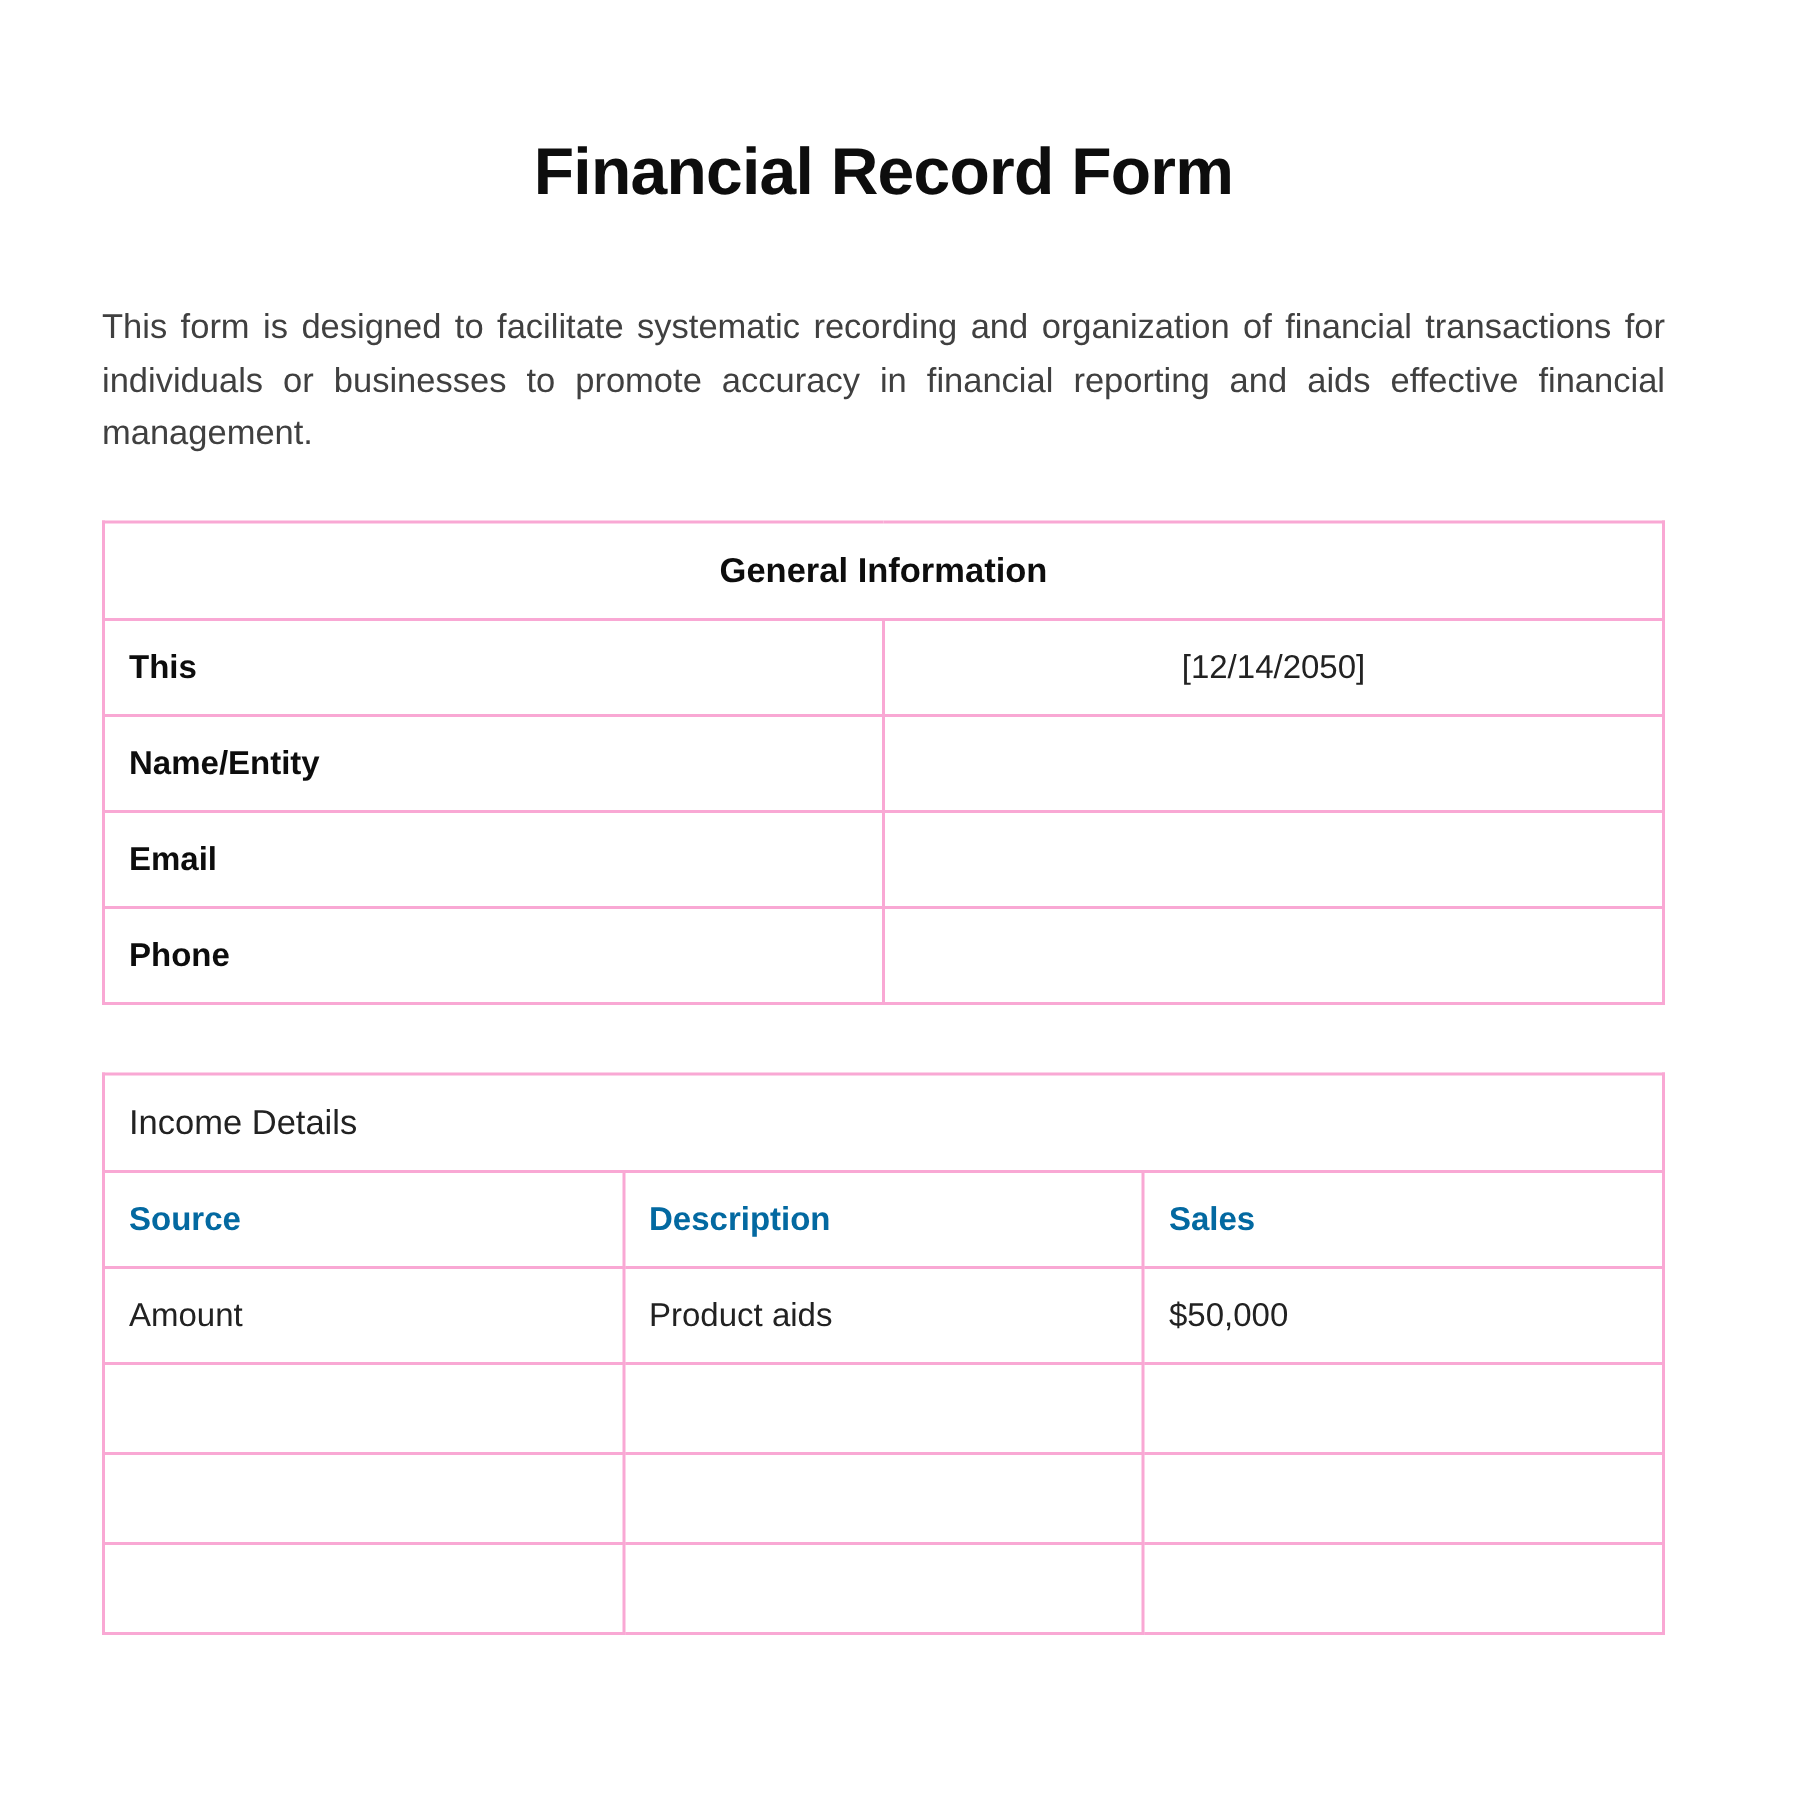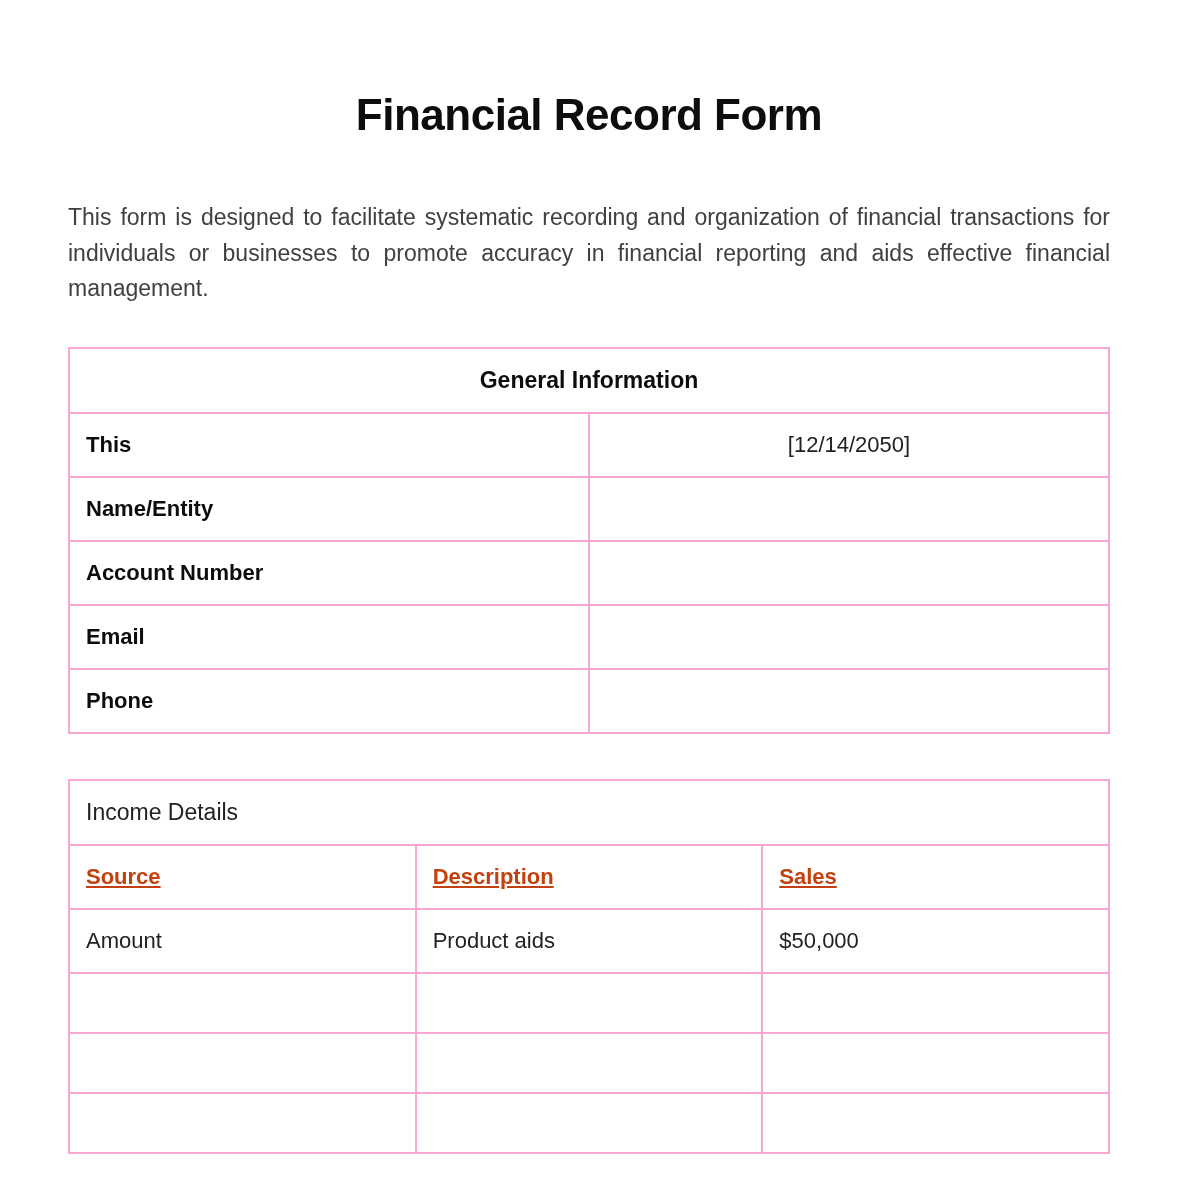--- a/index.html
+++ b/index.html
@@ -67,22 +67,21 @@
     font-size: 22px;
     color: #0d0d0d;
   }
   .income-table td {
     text-align: left;
     font-weight: 400;
     color: #222;
   }
   .income-table td.col-header {
     font-weight: 700;
-    color: #c2410c;
-    text-decoration: underline;
+    color: #0369a1;
   }
   .w33 { width: 33.33%; }
 </style>
 </head>
 <body>
 
 <div class="page">
 
   <h1 class="title">Financial Record Form</h1>
 
@@ -92,24 +91,20 @@
     <tbody>
         <tr>
       <td colspan="2" class="section-header">General Information</td>
     </tr>
     <tr>
       <td class="kv-label">This</td>
       <td class="kv-value">[12/14/2050]</td>
     </tr>
     <tr>
       <td class="kv-label">Name/Entity</td>
-      <td class="kv-value"></td>
-    </tr>
-    <tr>
-      <td class="kv-label">Account Number</td>
       <td class="kv-value"></td>
     </tr>
     <tr>
       <td class="kv-label">Email</td>
       <td class="kv-value"></td>
     </tr>
     <tr>
       <td class="kv-label">Phone</td>
       <td class="kv-value"></td>
     </tr>

